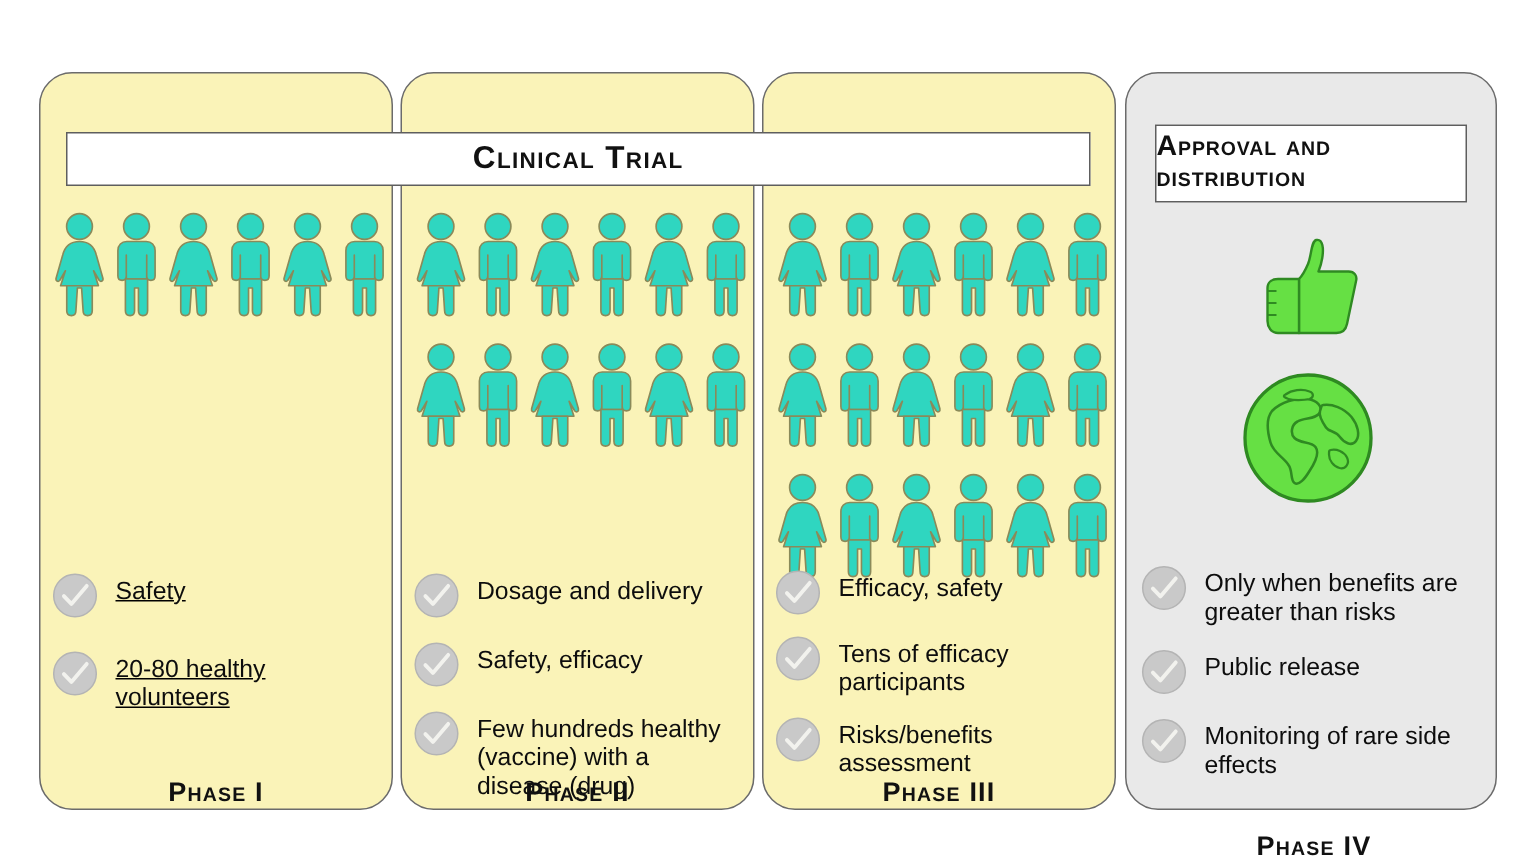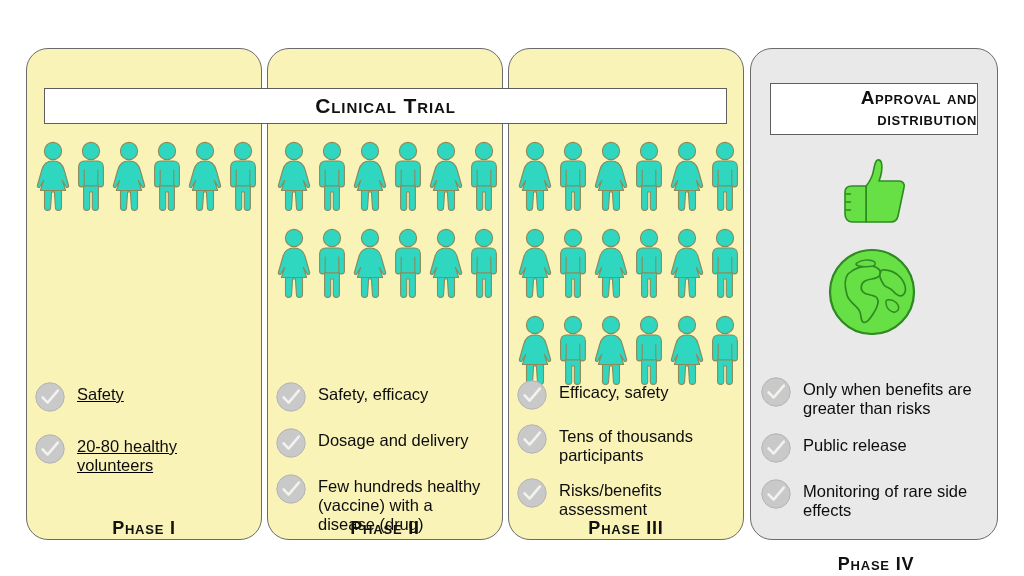--- a/index.html
+++ b/index.html
@@ -68,21 +68,21 @@
     position: absolute;
     left: 770px;
     top: 83px;
     width: 208px;
     height: 52px;
     background: #ffffff;
     border: 1.4px solid #5e5e5e;
     box-sizing: border-box;
     display: flex;
     flex-direction: column;
-    align-items: flex-end;
+    align-items: flex-start;
     justify-content: center;
     z-index: 6;
     line-height: 1.08;
   }
   #approval-banner .banner-text {
     font-size: 19px;
     font-weight: 700;
     color: #111111;
     font-variant: small-caps;
     letter-spacing: 0.6px;
@@ -597,30 +597,30 @@
       </div>
     </div>
   <div class="bullets" id="bullets-2">
       <div class="bullet-item">
         <span class="bullet-icon">
           <svg viewBox="0 0 32 32" width="32" height="32">
             <circle cx="16" cy="16" r="14.2" fill="#c9c9c9" stroke="#b4b4b4" stroke-width="1"></circle>
             <path d="M8.6 16.4 L13.6 21.6 L23.8 9.6" fill="none" stroke="#f2f2ee" stroke-width="2.6" stroke-linecap="round" stroke-linejoin="round"></path>
           </svg>
         </span>
+        <span class="bullet-label">Dosage and delivery</span>
+      </div>
+      <div class="bullet-item">
+        <span class="bullet-icon">
+          <svg viewBox="0 0 32 32" width="32" height="32">
+            <circle cx="16" cy="16" r="14.2" fill="#c9c9c9" stroke="#b4b4b4" stroke-width="1"></circle>
+            <path d="M8.6 16.4 L13.6 21.6 L23.8 9.6" fill="none" stroke="#f2f2ee" stroke-width="2.6" stroke-linecap="round" stroke-linejoin="round"></path>
+          </svg>
+        </span>
         <span class="bullet-label">Safety, efficacy</span>
-      </div>
-      <div class="bullet-item">
-        <span class="bullet-icon">
-          <svg viewBox="0 0 32 32" width="32" height="32">
-            <circle cx="16" cy="16" r="14.2" fill="#c9c9c9" stroke="#b4b4b4" stroke-width="1"></circle>
-            <path d="M8.6 16.4 L13.6 21.6 L23.8 9.6" fill="none" stroke="#f2f2ee" stroke-width="2.6" stroke-linecap="round" stroke-linejoin="round"></path>
-          </svg>
-        </span>
-        <span class="bullet-label">Dosage and delivery</span>
       </div>
       <div class="bullet-item">
         <span class="bullet-icon">
           <svg viewBox="0 0 32 32" width="32" height="32">
             <circle cx="16" cy="16" r="14.2" fill="#c9c9c9" stroke="#b4b4b4" stroke-width="1"></circle>
             <path d="M8.6 16.4 L13.6 21.6 L23.8 9.6" fill="none" stroke="#f2f2ee" stroke-width="2.6" stroke-linecap="round" stroke-linejoin="round"></path>
           </svg>
         </span>
         <span class="bullet-label">Few hundreds healthy (vaccine) with a disease (drug)</span>
       </div>
@@ -635,21 +635,21 @@
         </span>
         <span class="bullet-label">Efficacy, safety</span>
       </div>
       <div class="bullet-item">
         <span class="bullet-icon">
           <svg viewBox="0 0 32 32" width="32" height="32">
             <circle cx="16" cy="16" r="14.2" fill="#c9c9c9" stroke="#b4b4b4" stroke-width="1"></circle>
             <path d="M8.6 16.4 L13.6 21.6 L23.8 9.6" fill="none" stroke="#f2f2ee" stroke-width="2.6" stroke-linecap="round" stroke-linejoin="round"></path>
           </svg>
         </span>
-        <span class="bullet-label">Tens of thousands participants</span>
+        <span class="bullet-label">Tens of efficacy participants</span>
       </div>
       <div class="bullet-item">
         <span class="bullet-icon">
           <svg viewBox="0 0 32 32" width="32" height="32">
             <circle cx="16" cy="16" r="14.2" fill="#c9c9c9" stroke="#b4b4b4" stroke-width="1"></circle>
             <path d="M8.6 16.4 L13.6 21.6 L23.8 9.6" fill="none" stroke="#f2f2ee" stroke-width="2.6" stroke-linecap="round" stroke-linejoin="round"></path>
           </svg>
         </span>
         <span class="bullet-label">Risks/benefits assessment</span>
       </div>

